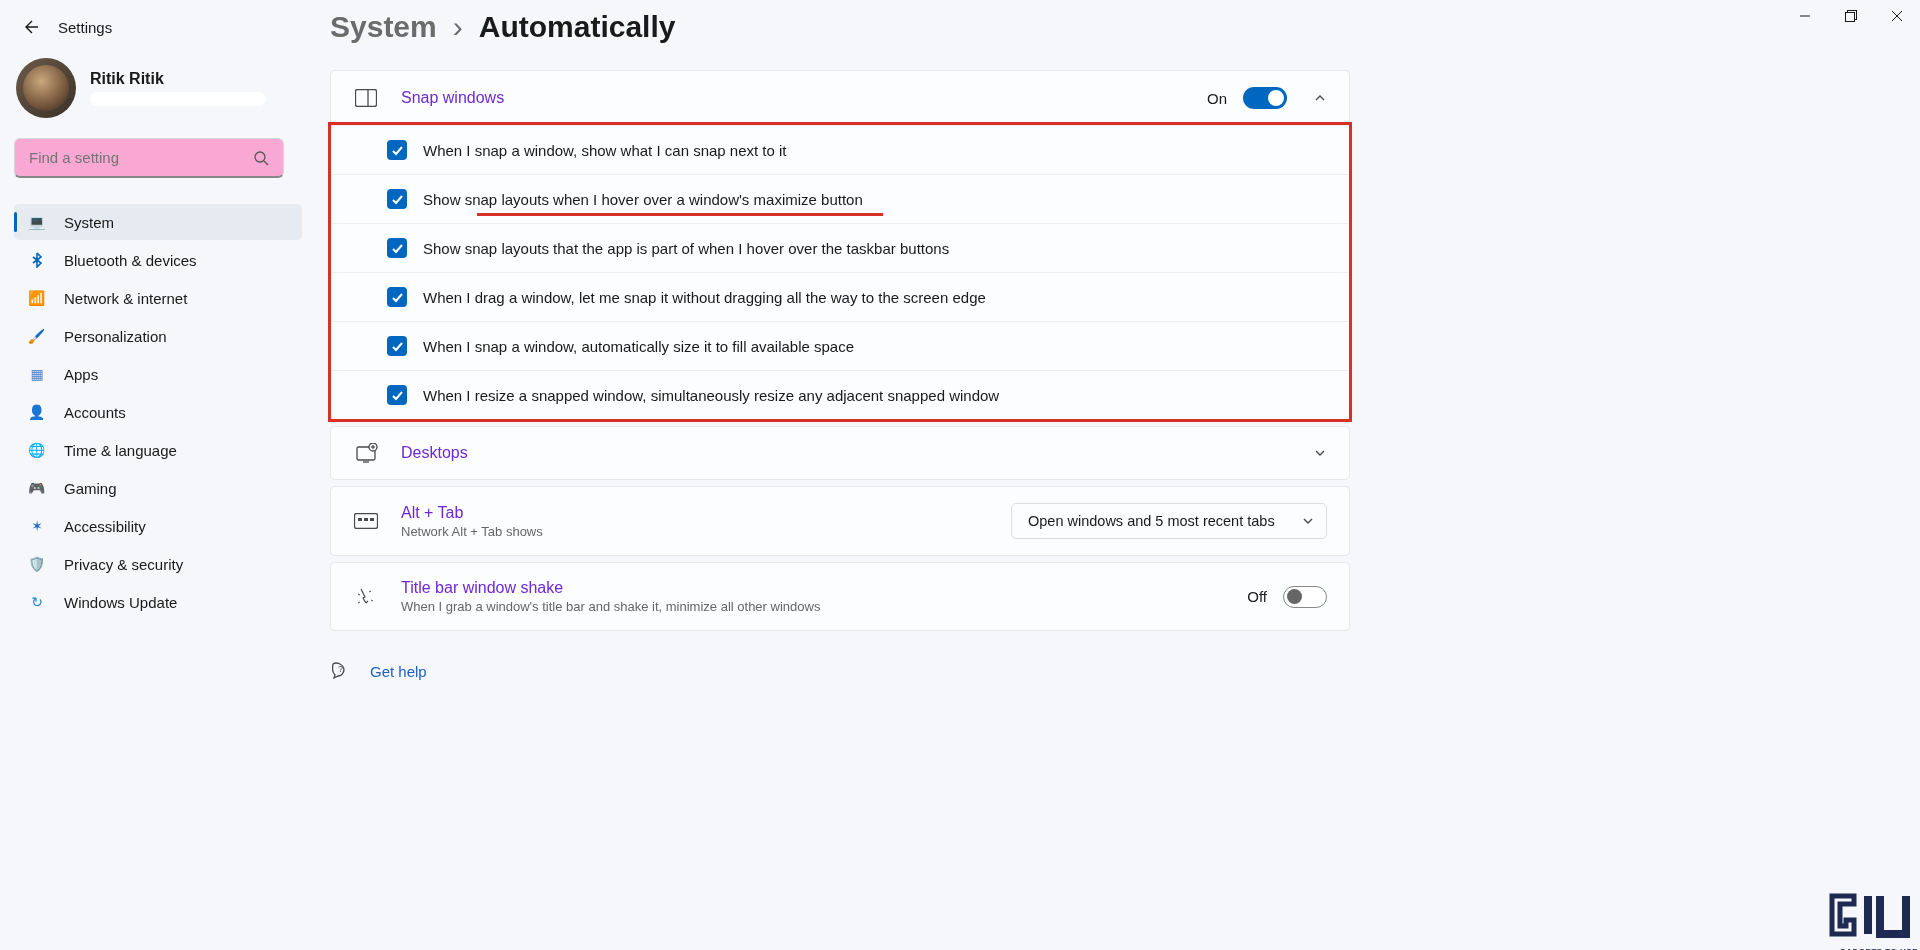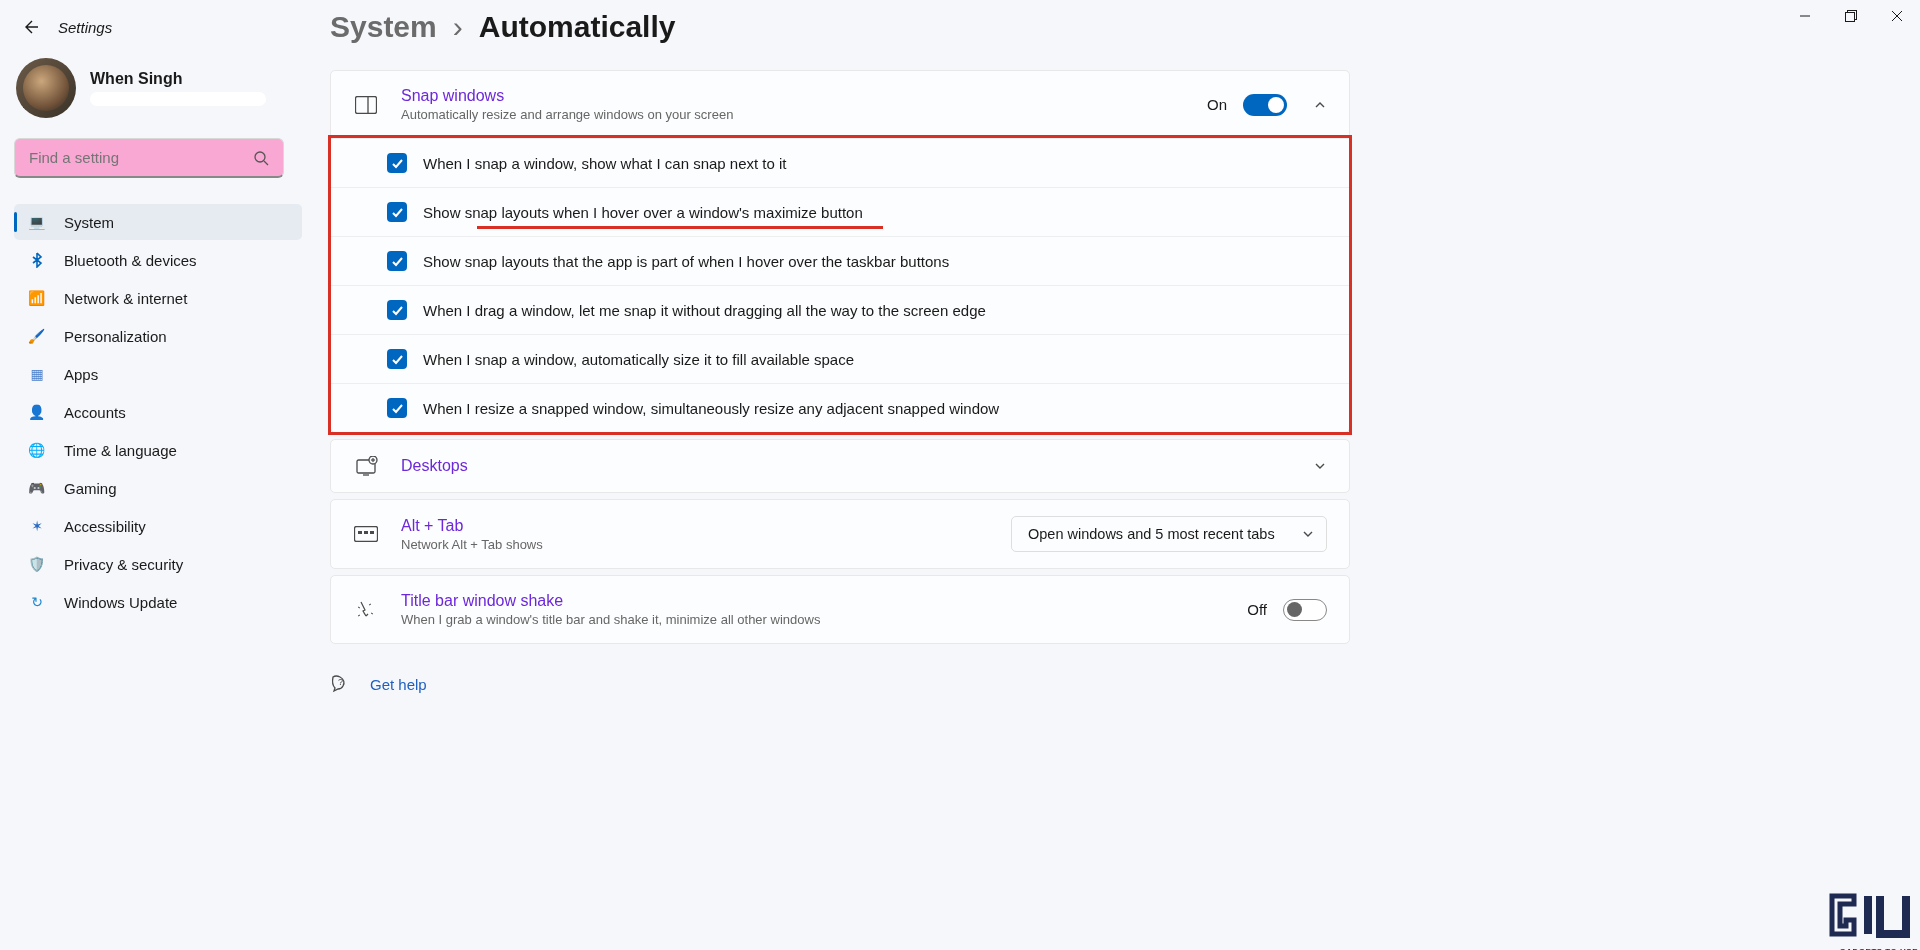--- a/index.html
+++ b/index.html
@@ -4,21 +4,21 @@
   <style>
     * { margin: 0; padding: 0; box-sizing: border-box; font-family: 'Segoe UI', -apple-system, sans-serif; }
     body { background: #f5f7fb; width: 1920px; height: 950px; overflow: hidden; position: relative; }
 
     .titlebar { position: absolute; top: 0; right: 0; display: flex; gap: 0; }
     .titlebar-btn { width: 46px; height: 32px; display: flex; align-items: center; justify-content: center; cursor: pointer; }
     .titlebar-btn svg { width: 12px; height: 12px; }
 
     .header-row { position: absolute; top: 17px; left: 20px; display: flex; align-items: center; gap: 18px; }
     .back-btn { display: flex; align-items: center; justify-content: center; width: 20px; height: 20px; cursor: pointer; }
-    .app-title { font-size: 15px; color: #1a1a1a; font-weight: 400; font-style: italic; }
+    .app-title { font-size: 15px; color: #1a1a1a; font-weight: 400; }
 
     .sidebar { position: absolute; left: 14px; top: 58px; width: 288px; }
     .user-block { display: flex; align-items: center; gap: 14px; margin-bottom: 20px; padding-left: 2px; }
     .avatar { width: 60px; height: 60px; border-radius: 50%; background: linear-gradient(135deg,#6b5a48,#3a3228); display: flex; align-items: center; justify-content: center; overflow: hidden; }
     .avatar-inner { width: 46px; height: 46px; border-radius: 50%; background: radial-gradient(circle at 40% 35%, #cba77c 0%, #76573d 60%, #2d231b 100%); }
     .user-name { font-size: 16px; font-weight: 600; color: #1a1a1a; }
     .user-email { width: 176px; height: 14px; background: #fff; border-radius: 7px; margin-top: 4px; }
 
     .search-box { width: 270px; height: 40px; background: #f9a8d4; border: 1px solid #d8d8d8; border-bottom: 2px solid #888; border-radius: 6px; display: flex; align-items: center; padding: 0 14px; margin-bottom: 26px; }
     .search-box input { flex: 1; border: none; outline: none; font-size: 15px; color: #555; background: transparent; }
@@ -98,21 +98,21 @@
   </div>
   <div class="app-title">Settings</div>
 </div>
 
 <div class="sidebar">
   <div class="user-block">
     <div class="avatar">
         <div class="avatar-inner"></div>
       </div>
     <div>
-      <div class="user-name">When Singh</div>
+      <div class="user-name">Ritik Ritik</div>
       <div class="user-email"></div>
     </div>
   </div>
 
   <div class="search-box">
     <input type="text" placeholder="Find a setting" style="">
     <svg class="search-icon" viewBox="0 0 16 16">
         <circle cx="7" cy="7" r="5" fill="none" stroke="#555" stroke-width="1.3"></circle>
         <line x1="11" y1="11" x2="15" y2="15" stroke="#555" stroke-width="1.3"></line>
       </svg>
@@ -180,21 +180,20 @@
   <div class="card">
     <div class="card-header">
       <div class="card-icon">
         <svg width="22" height="18" viewBox="0 0 22 18">
             <rect x="0.5" y="0.5" width="21" height="17" rx="2" fill="none" stroke="#4a4a4a" stroke-width="1.3"></rect>
             <line x1="13" y1="0.5" x2="13" y2="17.5" stroke="#4a4a4a" stroke-width="1.3"></line>
           </svg>
       </div>
       <div class="card-labels">
         <div class="card-title">Snap windows</div>
-        <div class="card-sub">Automatically resize and arrange windows on your screen</div>
       </div>
       <div class="card-right">
         <span class="toggle-label">On</span>
         <div class="toggle on"></div>
         <div class="chevron">
           <svg width="14" height="14" viewBox="0 0 14 14">
               <path d="M3 9 L7 5 L11 9" fill="none" stroke="#4a4a4a" stroke-width="1.4"></path>
             </svg>
         </div>
       </div>

